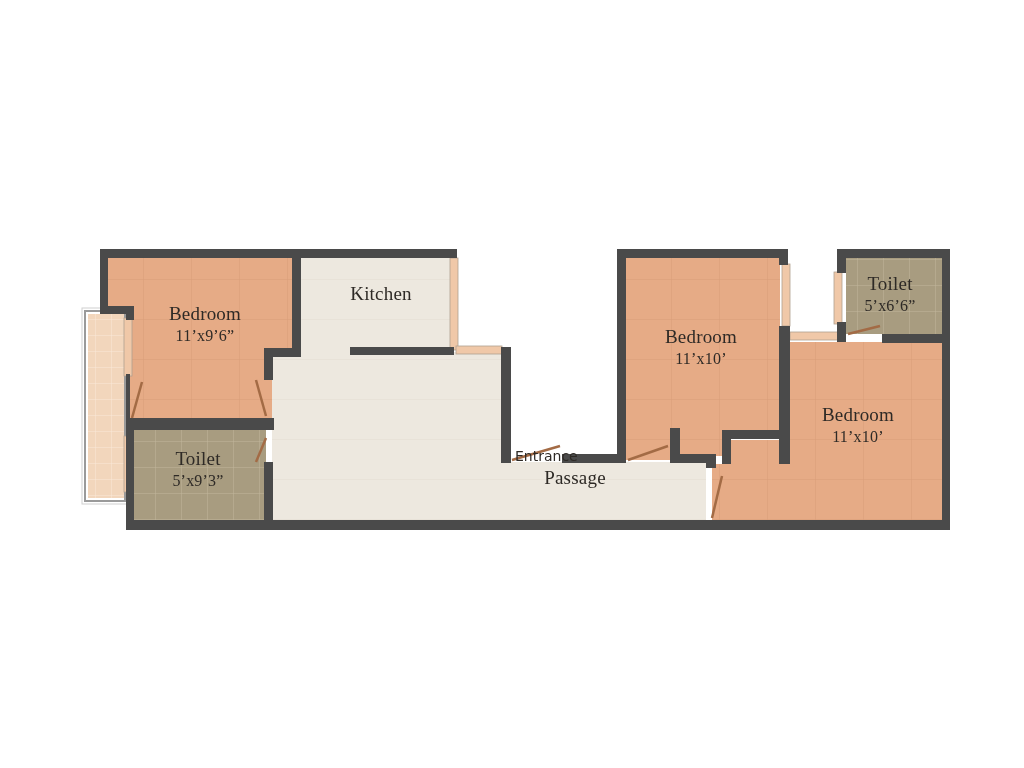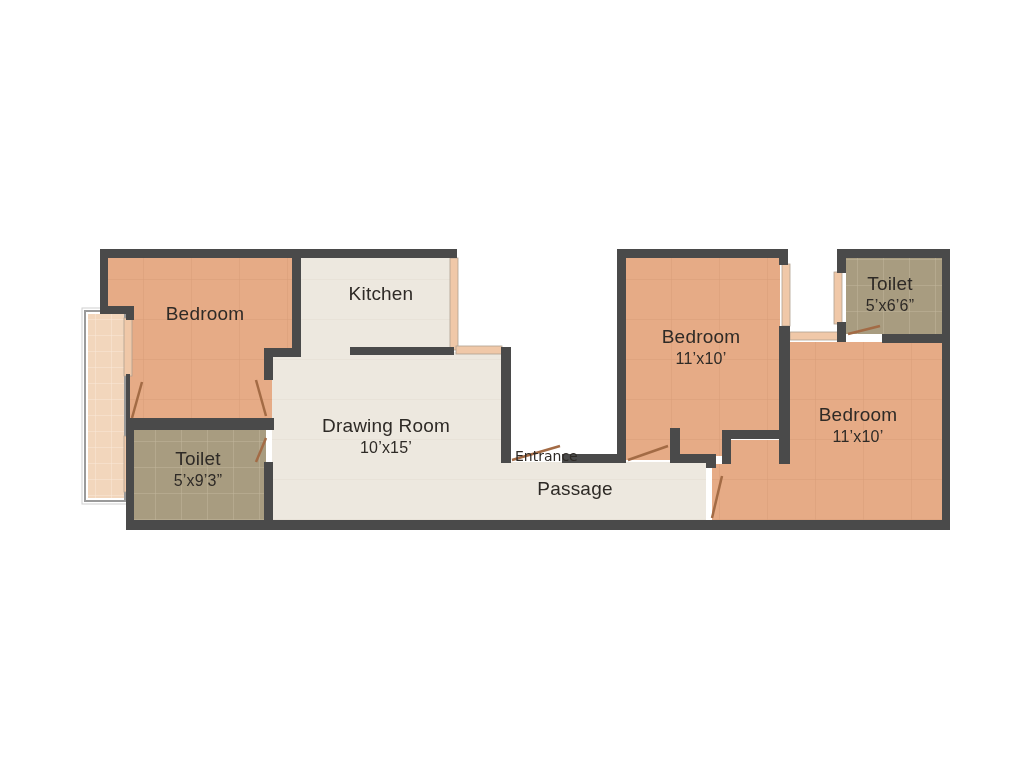--- a/index.html
+++ b/index.html
@@ -1,18 +1,18 @@
 <!DOCTYPE html>
 <html><head>
 <meta charset="utf-8">
 <style>
   html,body{margin:0;padding:0;background:#ffffff;}
   body{width:1024px;height:768px;position:relative;overflow:hidden;font-family:"Liberation Sans",sans-serif;}
   #plan{position:absolute;left:0;top:0;width:1024px;height:768px;}
-  .lbl{position:absolute;text-align:center;color:#2e2a26;font-family:Liberation Sans, sans-serif;letter-spacing:0.2px;}
+  .lbl{position:absolute;text-align:center;color:#2e2a26;font-family:Liberation Serif, serif;letter-spacing:0.2px;}
   .lbl .t{display:block;font-size:19px;line-height:23px;}
   .lbl .d{display:block;font-size:16px;line-height:22px;}
   .ent{position:absolute;font-family:"DejaVu Sans",sans-serif;font-size:14px;color:#2e2a26;}
 </style>
 </head>
 <body>
 
 <div id="plan">
 <svg width="1024" height="768" viewBox="0 0 1024 768" xmlns="http://www.w3.org/2000/svg">
   <defs>
@@ -111,33 +111,30 @@
     <line x1="512" y1="460" x2="560" y2="446"></line>
     <line x1="628" y1="460" x2="668" y2="446"></line>
     <line x1="712" y1="518" x2="722" y2="476"></line>
     <line x1="848" y1="334" x2="880" y2="326"></line>
   </g>
 </svg>
 
 
 <div class="lbl" style="left:130px;top:302px;width:150px;">
   <span class="t">Bedroom</span>
+  <span class="d">11’x9’6”</span>
 </div>
 <div class="lbl" style="left:306px;top:282px;width:150px;">
   <span class="t">Kitchen</span>
 </div>
 <div class="lbl" style="left:132px;top:447px;width:132px;">
   <span class="t">Toilet</span>
   <span class="d">5’x9’3”</span>
 </div>
-<div class="lbl" style="left:286px;top:414px;width:200px;">
-  <span class="t">Drawing Room</span>
-  <span class="d">10’x15’</span>
-</div>
-<div class="lbl" style="left:500px;top:477px;width:150px;">
+<div class="lbl" style="left:500px;top:466px;width:150px;">
   <span class="t">Passage</span>
 </div>
 <div class="lbl" style="left:626px;top:325px;width:150px;">
   <span class="t">Bedroom</span>
   <span class="d">11’x10’</span>
 </div>
 <div class="lbl" style="left:845px;top:272px;width:90px;">
   <span class="t">Toilet</span>
   <span class="d">5’x6’6”</span>
 </div>

